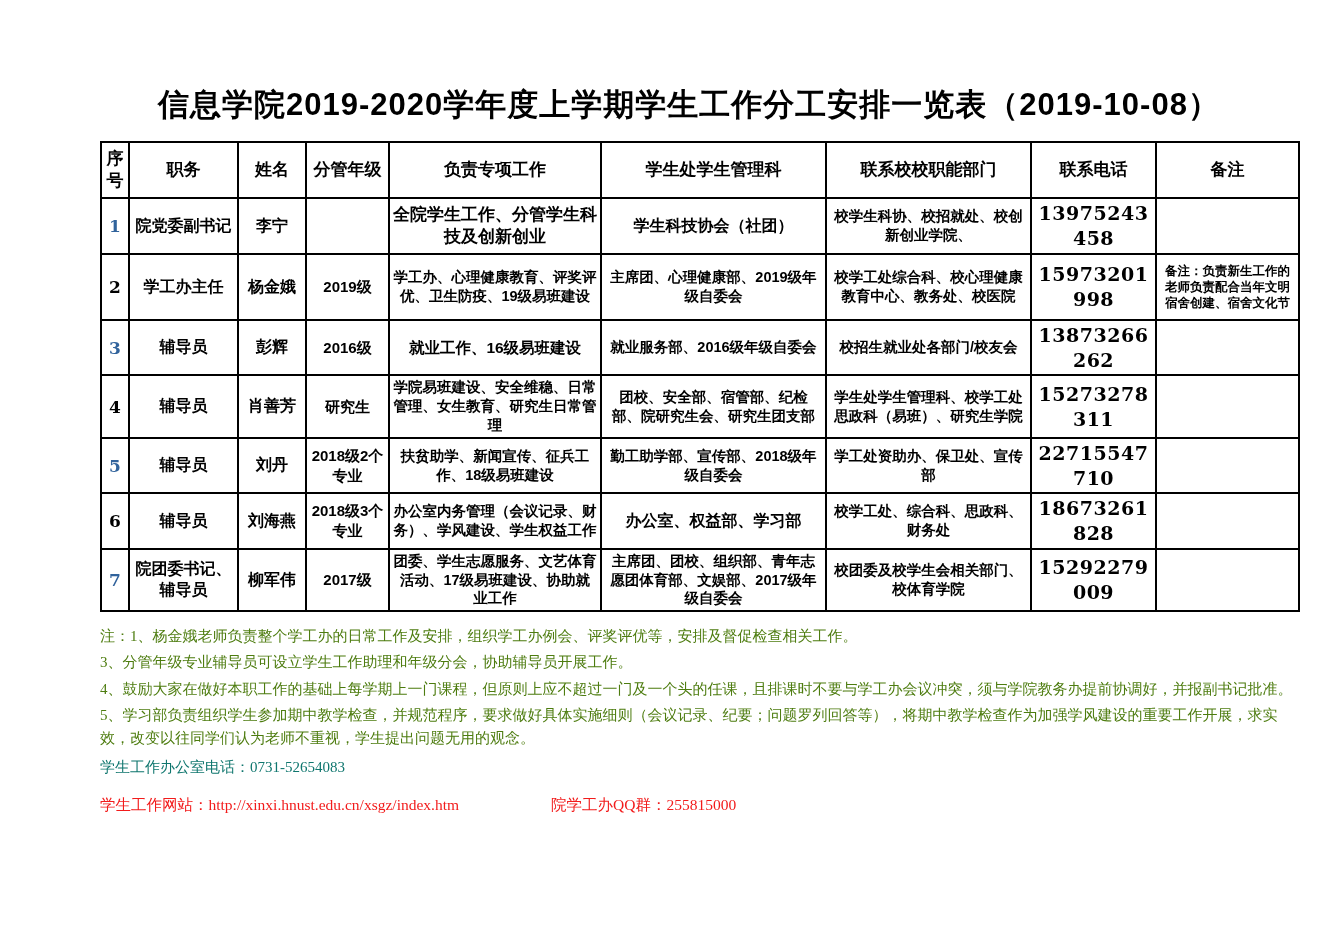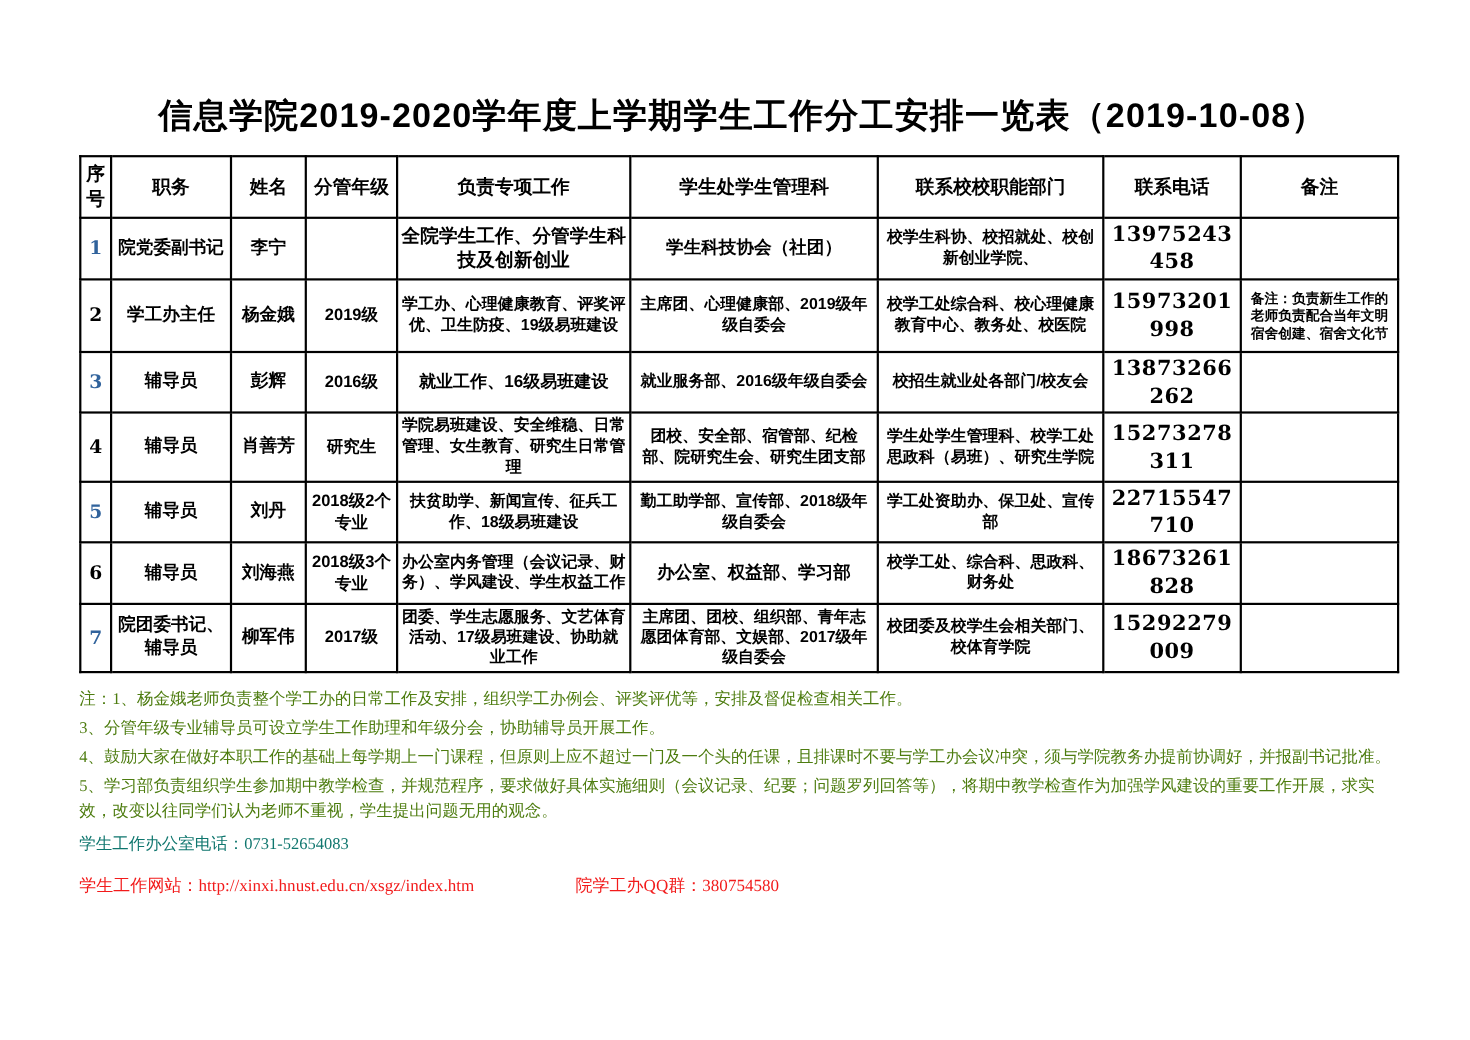--- a/index.html
+++ b/index.html
@@ -1,17 +1,17 @@
 <!DOCTYPE html>
 <html style="--accent-blue: #31639c; --accent-red: #f21b1b;"><head>
 <meta charset="utf-8">
 <style>
   html,body{margin:0;padding:0;background:#ffffff;}
   body{width:1336px;height:945px;font-family:"Liberation Sans",sans-serif;color:#000;overflow:hidden;}
-  .page{padding:84px 58px 0 72px;}
+  .page{padding:84px 58px 0 100px;}
   .doc-title{font-size:31px;font-weight:bold;text-align:center;margin:0 0 15px 0;letter-spacing:1px;color:#000;}
   table.work-table{border-collapse:collapse;width:1198px;table-layout:fixed;}
   .work-table th,.work-table td{border:2px solid #000;text-align:center;vertical-align:middle;font-weight:bold;padding:2px 3px;line-height:1.3;word-break:break-all;}
   .work-table th{font-size:17px;height:50px;}
   tr.r1{height:56px;} tr.r2{height:66px;} tr.r3{height:52px;} tr.r4{height:53px;}
   tr.r5{height:52px;} tr.r6{height:53px;} tr.r7{height:58px;}
   .cell-no{font-size:17px;font-family:"DejaVu Serif",serif;}
   .blue{color:var(--accent-blue,#31639c);}
   .cell-position,.cell-name,.cell-grade{font-size:16px;}
   .cell-grade{font-size:15px;}
@@ -141,16 +141,16 @@
     <p>注：1、杨金娥老师负责整个学工办的日常工作及安排，组织学工办例会、评奖评优等，安排及督促检查相关工作。</p>
     <p>3、分管年级专业辅导员可设立学生工作助理和年级分会，协助辅导员开展工作。</p>
     <p>4、鼓励大家在做好本职工作的基础上每学期上一门课程，但原则上应不超过一门及一个头的任课，且排课时不要与学工办会议冲突，须与学院教务办提前协调好，并报副书记批准。</p>
     <p>5、学习部负责组织学生参加期中教学检查，并规范程序，要求做好具体实施细则（会议记录、纪要；问题罗列回答等），将期中教学检查作为加强学风建设的重要工作开展，求实效，改变以往同学们认为老师不重视，学生提出问题无用的观念。</p>
   </div>
 
   <div class="office-phone">学生工作办公室电话：0731-52654083</div>
 
   <div class="footer-red">
     <span class="site"><span>学生工作网站：</span><span>http://xinxi.hnust.edu.cn/xsgz/index.htm</span></span>
-    <span class="qq"><span>院学工办QQ群：</span><span>380754580</span></span>
+    <span class="qq"><span>院学工办QQ群：</span><span>255815000</span></span>
   </div>
 
 </div>
 
 </body></html>

